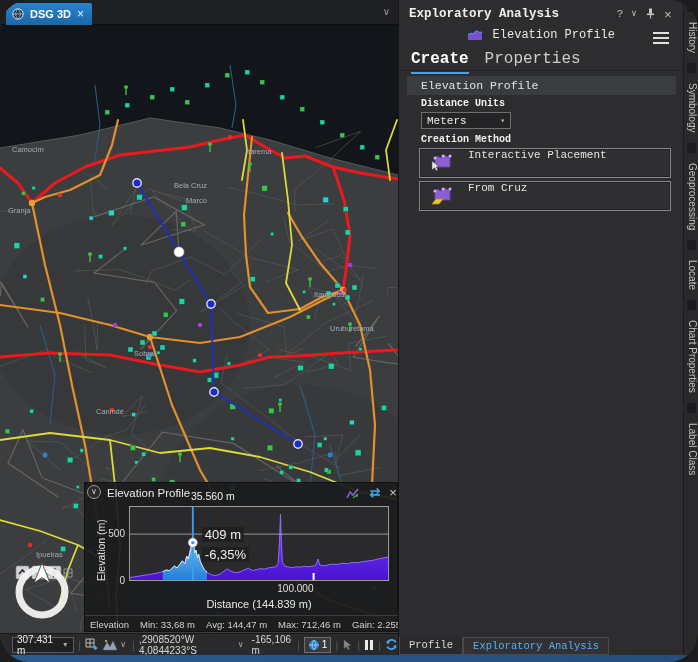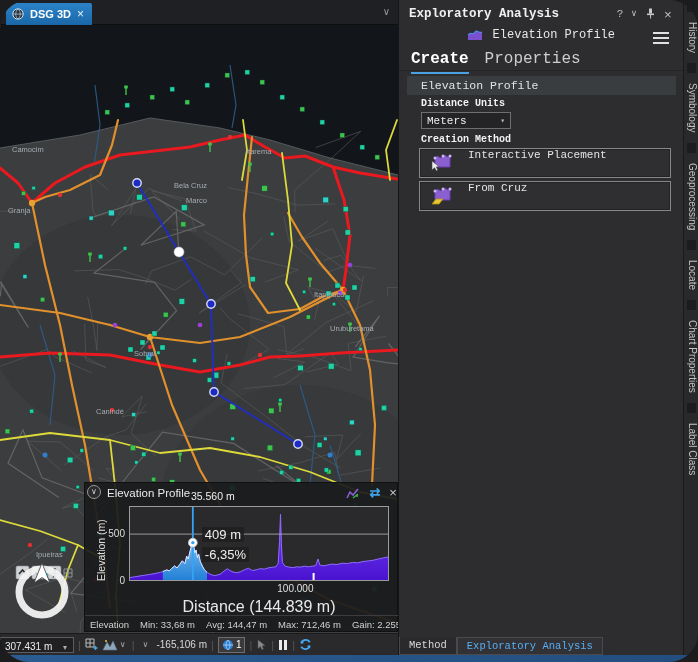--- a/index.html
+++ b/index.html
@@ -22,27 +22,27 @@
   .ew-collapse { position:absolute; left:2px; top:2px; width:14px; height:14px; border:1px solid #9a9a9a; border-radius:50%; color:#cfcfcf; font-size:8px; line-height:12px; text-align:center; background:#2b2b2d; }
   .ew-title { position:absolute; left:22px; top:4px; font-size:11.5px; color:#e8e8e8; }
   .ew-ic { position:absolute; top:3px; width:16px; height:15px; text-align:center; cursor:pointer; }
   .ew-ic.swap { font-size:13px; color:#3fa2e8; font-weight:bold; line-height:14px; }
   .ew-ic.close { font-size:13px; color:#c9c9c9; line-height:14px; }
   .ew-cursor-label { position:absolute; top:7px; font-size:10.5px; color:#efefef; transform:translateX(-50%); white-space:nowrap; }
   .ew-plot { position:absolute; left:44px; top:23px; }
   .ew-ytick { position:absolute; width:36px; text-align:right; font-size:10px; color:#dcdcdc; }
   .ew-ylabel { position:absolute; left:10px; top:23px; height:75px; writing-mode:vertical-rl; transform:rotate(180deg); font-size:10.5px; color:#e0e0e0; display:flex; align-items:center; }
   .ew-xtick { position:absolute; top:100px; font-size:10px; color:#e0e0e0; transform:translateX(-50%); }
-  .ew-xlabel { position:absolute; top:115px; width:260px; left:44px; text-align:center; font-size:16px; color:#e8e8e8; }
+  .ew-xlabel { position:absolute; top:115px; width:260px; left:44px; text-align:center; font-size:11px; color:#e8e8e8; }
   .ew-readout { position:absolute; font-size:13px; color:#f0f0f0; background:rgba(30,30,32,0.85); padding:0 3px; white-space:nowrap; }
   .ew-stats { position:absolute; left:0; top:132px; width:314px; height:18px; border-top:1px solid #3c3c3e; display:flex; align-items:center; gap:11px; padding-left:5px; font-size:9.5px; color:#d2d2d2; white-space:nowrap; overflow:hidden; }
 
   
   .app-status-bar { position:absolute; left:0; top:633px; width:398px; height:22px; background:#2a2a2c; border-top:1px solid #1a1a1a; display:flex; align-items:center; font-size:10px; color:#d8d8d8; }
-  .scale-box { margin-left:0; width:74px; height:16px; background:#202022; border:1px solid #5c5c5e; display:flex; align-items:flex-end; justify-content:space-between; padding:0 4px; font-size:10px; color:#ececec; }
+  .scale-box { margin-left:12px; width:74px; height:16px; background:#202022; border:1px solid #5c5c5e; display:flex; align-items:center; justify-content:space-between; padding:0 4px; font-size:10px; color:#ececec; }
   .sb-sep { color:#565658; margin:0 4px; font-size:11px; }
   .sb-ic { display:inline-flex; align-items:center; justify-content:center; height:16px; }
   .sb-caret { color:#aaa; font-size:8px; margin:0 2px; }
   .globe-badge { display:flex; align-items:center; gap:2px; border:1px solid #6e6e70; background:#3a3a3c; height:16px; padding:0 3px; }
   .bottom-strip { position:absolute; left:0; top:655px; width:698px; height:7px; background:linear-gradient(90deg,#2a5档) }
   .bottom-strip { background:linear-gradient(90deg,#2b5c92,#234d7e); }
 
   
   .right-panel { position:absolute; left:398px; top:0; width:285px; height:662px; background:#2d2d30; border-left:1px solid #161617;font-family:Liberation Mono, monospace; }
   .rp-header { position:absolute; left:0; top:4px; width:100%; height:20px; }
@@ -411,20 +411,21 @@
         </svg>
       </span>
       <span class="sb-ic" style="margin-left:4px">
         <svg width="16" height="13" viewBox="0 0 16 13">
           <path d="M1,12 L5,4 L8,9 L11,3 L15,12 Z" fill="#8fa7ba" stroke="#5f7486" stroke-width="0.6"></path>
           <circle cx="4" cy="3" r="1" fill="#e8d23a"></circle>
         </svg>
       </span>
       <span class="sb-caret">∨</span>
       <span class="sb-sep">|</span>
+      <span>,2908520°W 4,0844233°S</span>
       <span class="sb-caret" style="margin-left:4px">∨</span>
       <span style="margin-left:6px">-165,106 m</span>
       <span class="sb-sep">|</span>
       <span class="globe-badge">
         <svg width="12" height="12" viewBox="0 0 12 12">
           <circle cx="6" cy="6" r="5" fill="#2f7fd0"></circle>
           <path d="M1,6 H11 M6,1 C3.5,3.5 3.5,8.5 6,11 M6,1 C8.5,3.5 8.5,8.5 6,11" stroke="#bfe0f5" stroke-width="0.7" fill="none"></path>
         </svg>
         <span style="color:#fff">1</span>
       </span>
@@ -513,21 +514,21 @@
             <circle cx="5" cy="9" r="1.5" fill="#cdb6f5"></circle>
             <circle cx="13" cy="7" r="1.5" fill="#cdb6f5"></circle>
             <circle cx="20" cy="7" r="1.5" fill="#cdb6f5"></circle>
             <polygon points="2,22 6,17 13,17 9,22" fill="#e8c832" stroke="#b09010" stroke-width="0.8"></polygon>
           </svg>
           <span class="blabel">From Cruz</span>
         </div>
       </div>
 
     <div class="rp-bottom-tabs" id="rp-bottom-tabs">
-        <div class="rp-btab">Method</div>
+        <div class="rp-btab">Profile</div>
         <div class="rp-btab active">Exploratory Analysis</div>
       </div>
   </div>
 
   <div class="side-strip" id="side-strip">
       <div class="side-slab"></div>
       <div class="side-tab">History</div>
       <div class="side-slab"></div>
       <div class="side-tab">Symbology</div>
       <div class="side-slab"></div>

